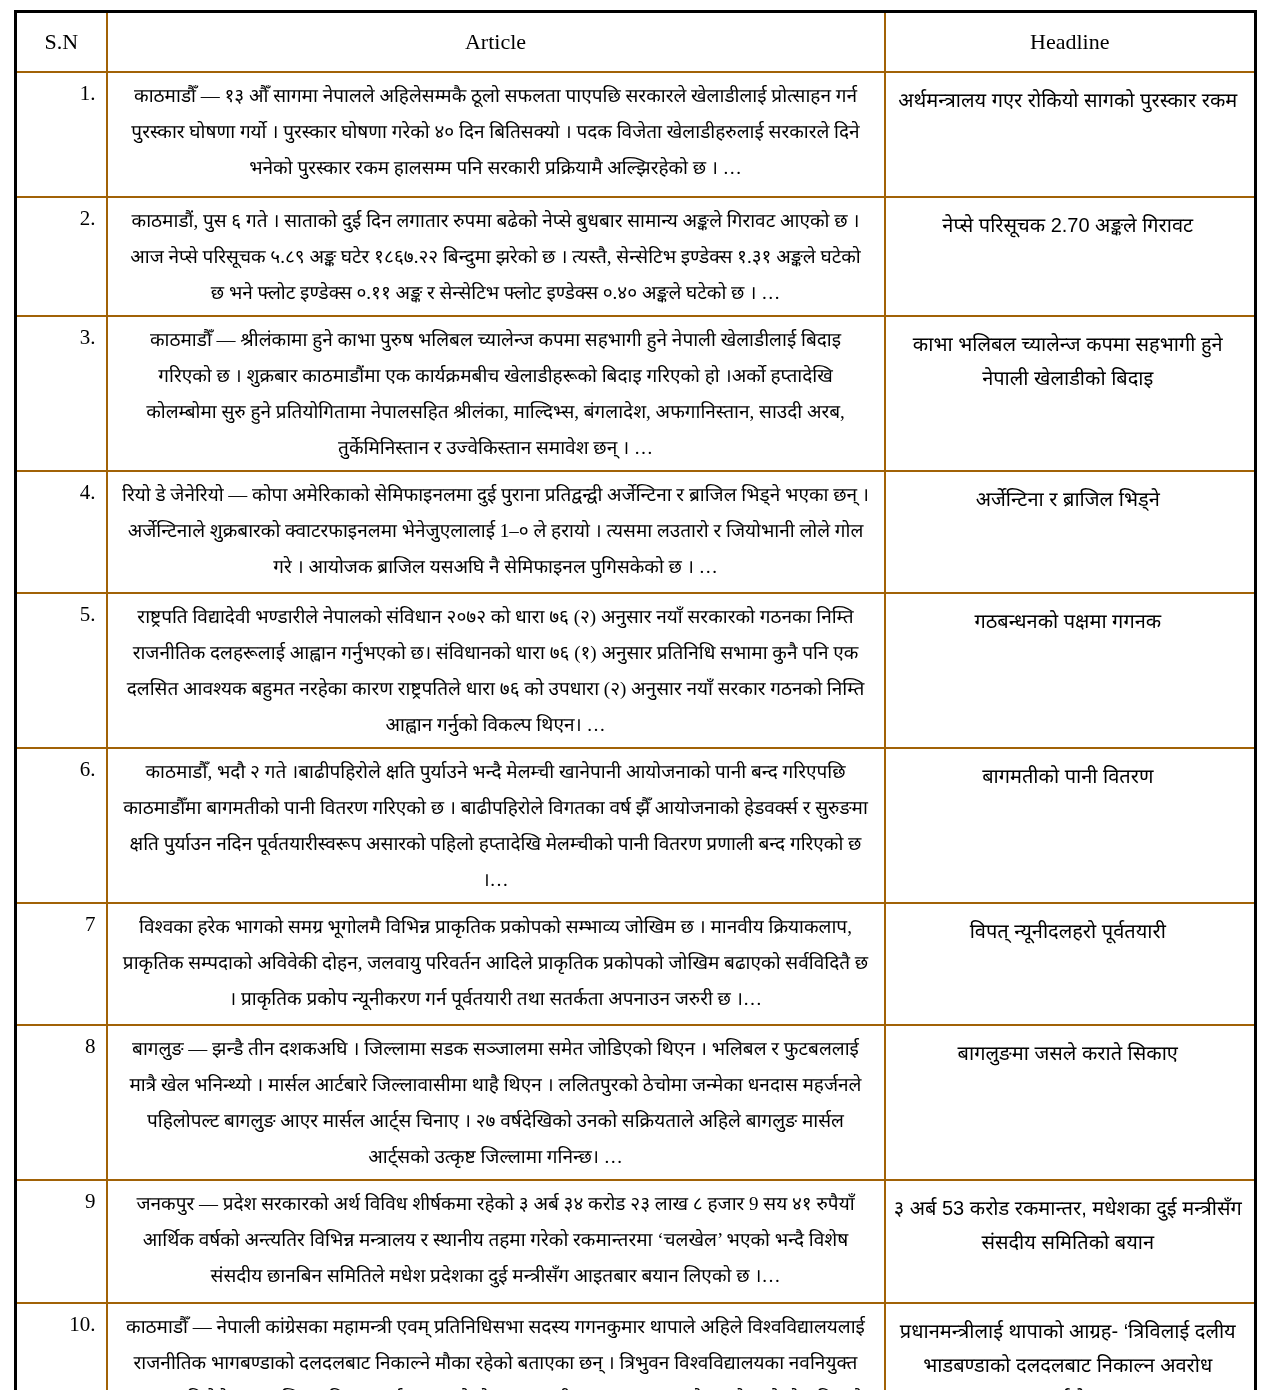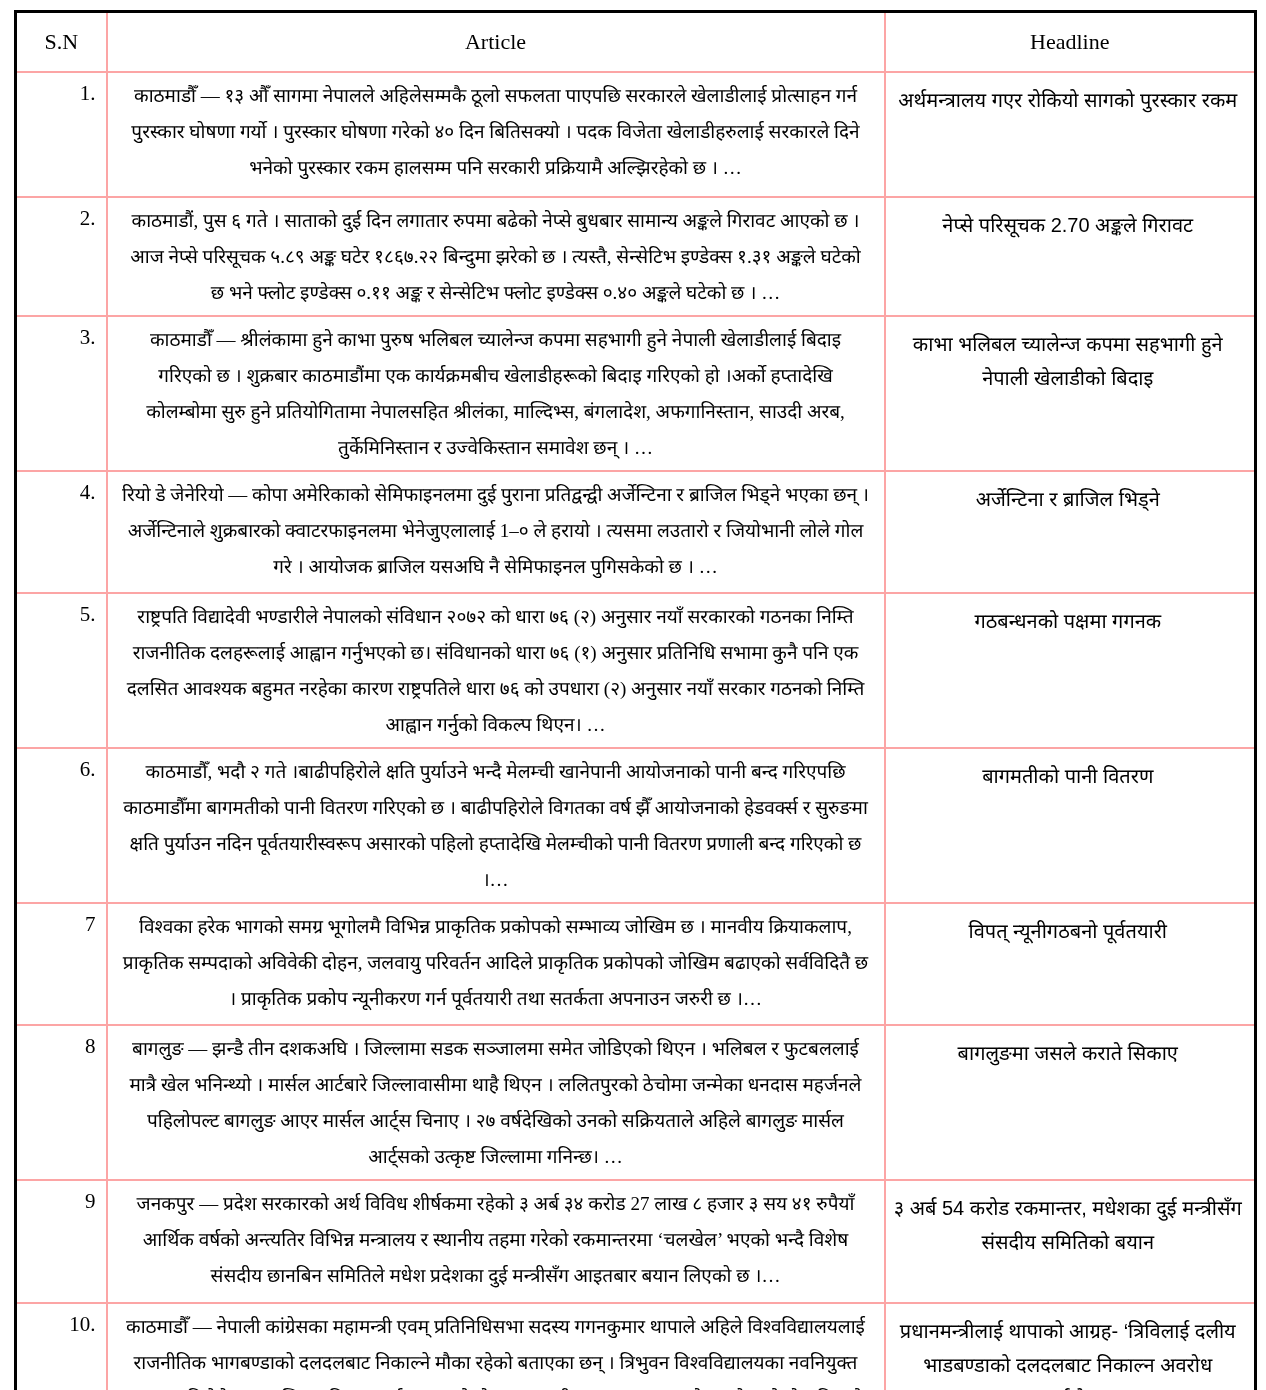--- a/index.html
+++ b/index.html
@@ -21,21 +21,21 @@
     width: 1240px;
     border-collapse: collapse;
     table-layout: fixed;
     border: 3px solid #000000;
   }
   col.col-sn { width: 91px; }
   col.col-article { width: 778px; }
   col.col-headline { width: 371px; }
 
   th, td {
-    border: 2px solid #fca5a5;
+    border: 2px solid #a16207;
     vertical-align: top;
     overflow: hidden;
   }
   thead th {
     height: 56px;
     vertical-align: middle;
     text-align: center;
     font-weight: normal;
     font-size: 22px;
     font-family: "Liberation Serif", serif;
@@ -115,31 +115,31 @@
       <td class="headline-cell">गठबन्धनको पक्षमा गगनक</td>
     </tr>
     <tr class="r6">
       <td class="sn-cell">6.</td>
       <td class="article-cell">काठमाडौँ, भदौ २ गते ।बाढीपहिरोले क्षति पुर्याउने भन्दै मेलम्ची खानेपानी आयोजनाको पानी बन्द गरिएपछि काठमाडौँमा बागमतीको पानी वितरण गरिएको छ । बाढीपहिरोले विगतका वर्ष झैँ आयोजनाको हेडवर्क्स र सुरुङमा क्षति पुर्याउन नदिन पूर्वतयारीस्वरूप असारको पहिलो हप्तादेखि मेलम्चीको पानी वितरण प्रणाली बन्द गरिएको छ ।…</td>
       <td class="headline-cell">बागमतीको पानी वितरण</td>
     </tr>
     <tr class="r7">
       <td class="sn-cell">7</td>
       <td class="article-cell">विश्वका हरेक भागको समग्र भूगोलमै विभिन्न प्राकृतिक प्रकोपको सम्भाव्य जोखिम छ । मानवीय क्रियाकलाप, प्राकृतिक सम्पदाको अविवेकी दोहन, जलवायु परिवर्तन आदिले प्राकृतिक प्रकोपको जोखिम बढाएको सर्वविदितै छ । प्राकृतिक प्रकोप न्यूनीकरण गर्न पूर्वतयारी तथा सतर्कता अपनाउन जरुरी छ ।…</td>
-      <td class="headline-cell">विपत् न्यूनीगठबनो पूर्वतयारी</td>
+      <td class="headline-cell">विपत् न्यूनीदलहरो पूर्वतयारी</td>
     </tr>
     <tr class="r8">
       <td class="sn-cell">8</td>
       <td class="article-cell">बागलुङ — झन्डै तीन दशकअघि । जिल्लामा सडक सञ्जालमा समेत जोडिएको थिएन । भलिबल र फुटबललाई मात्रै खेल भनिन्थ्यो । मार्सल आर्टबारे जिल्लावासीमा थाहै थिएन । ललितपुरको ठेचोमा जन्मेका धनदास महर्जनले पहिलोपल्ट बागलुङ आएर मार्सल आर्ट्स चिनाए । २७ वर्षदेखिको उनको सक्रियताले अहिले बागलुङ मार्सल आर्ट्सको उत्कृष्ट जिल्लामा गनिन्छ। …</td>
       <td class="headline-cell">बागलुङमा जसले कराते सिकाए</td>
     </tr>
     <tr class="r9">
       <td class="sn-cell">9</td>
-      <td class="article-cell">जनकपुर — प्रदेश सरकारको अर्थ विविध शीर्षकमा रहेको ३ अर्ब ३४ करोड 27 लाख ८ हजार ३ सय ४१ रुपैयाँ आर्थिक वर्षको अन्त्यतिर विभिन्न मन्त्रालय र स्थानीय तहमा गरेको रकमान्तरमा ‘चलखेल’ भएको भन्दै विशेष संसदीय छानबिन समितिले मधेश प्रदेशका दुई मन्त्रीसँग आइतबार बयान लिएको छ ।…</td>
-      <td class="headline-cell">३ अर्ब 54 करोड रकमान्तर, मधेशका दुई मन्त्रीसँग संसदीय समितिको बयान</td>
+      <td class="article-cell">जनकपुर — प्रदेश सरकारको अर्थ विविध शीर्षकमा रहेको ३ अर्ब ३४ करोड २३ लाख ८ हजार 9 सय ४१ रुपैयाँ आर्थिक वर्षको अन्त्यतिर विभिन्न मन्त्रालय र स्थानीय तहमा गरेको रकमान्तरमा ‘चलखेल’ भएको भन्दै विशेष संसदीय छानबिन समितिले मधेश प्रदेशका दुई मन्त्रीसँग आइतबार बयान लिएको छ ।…</td>
+      <td class="headline-cell">३ अर्ब 53 करोड रकमान्तर, मधेशका दुई मन्त्रीसँग संसदीय समितिको बयान</td>
     </tr>
     <tr class="r10">
       <td class="sn-cell">10.</td>
       <td class="article-cell">काठमाडौँ — नेपाली कांग्रेसका महामन्त्री एवम् प्रतिनिधिसभा सदस्य गगनकुमार थापाले अहिले विश्वविद्यालयलाई राजनीतिक भागबण्डाको दलदलबाट निकाल्ने मौका रहेको बताएका छन् । त्रिभुवन विश्वविद्यालयका नवनियुक्त उपकुलपतिले रेक्टर र रजिष्टार नियुक्त गर्न प्रयास गरेकोमा प्रधामन्त्री पुष्पकमल दाहालले अवरोध गरेको सुनिएको भन्दै नेता थापाले त्रिविलाई राजनीतिक दलदलबाट बाहिर निकाल्ने उपकुलपतिको प्रयासमा अवरोध नबन्ने आग्रह गरेका छन् । …</td>
       <td class="headline-cell">प्रधानमन्त्रीलाई थापाको आग्रह- ‘त्रिविलाई दलीय भाडबण्डाको दलदलबाट निकाल्न अवरोध नगर्नुहोस्</td>
     </tr>
   </tbody>
 </table>
 
 </body></html>

